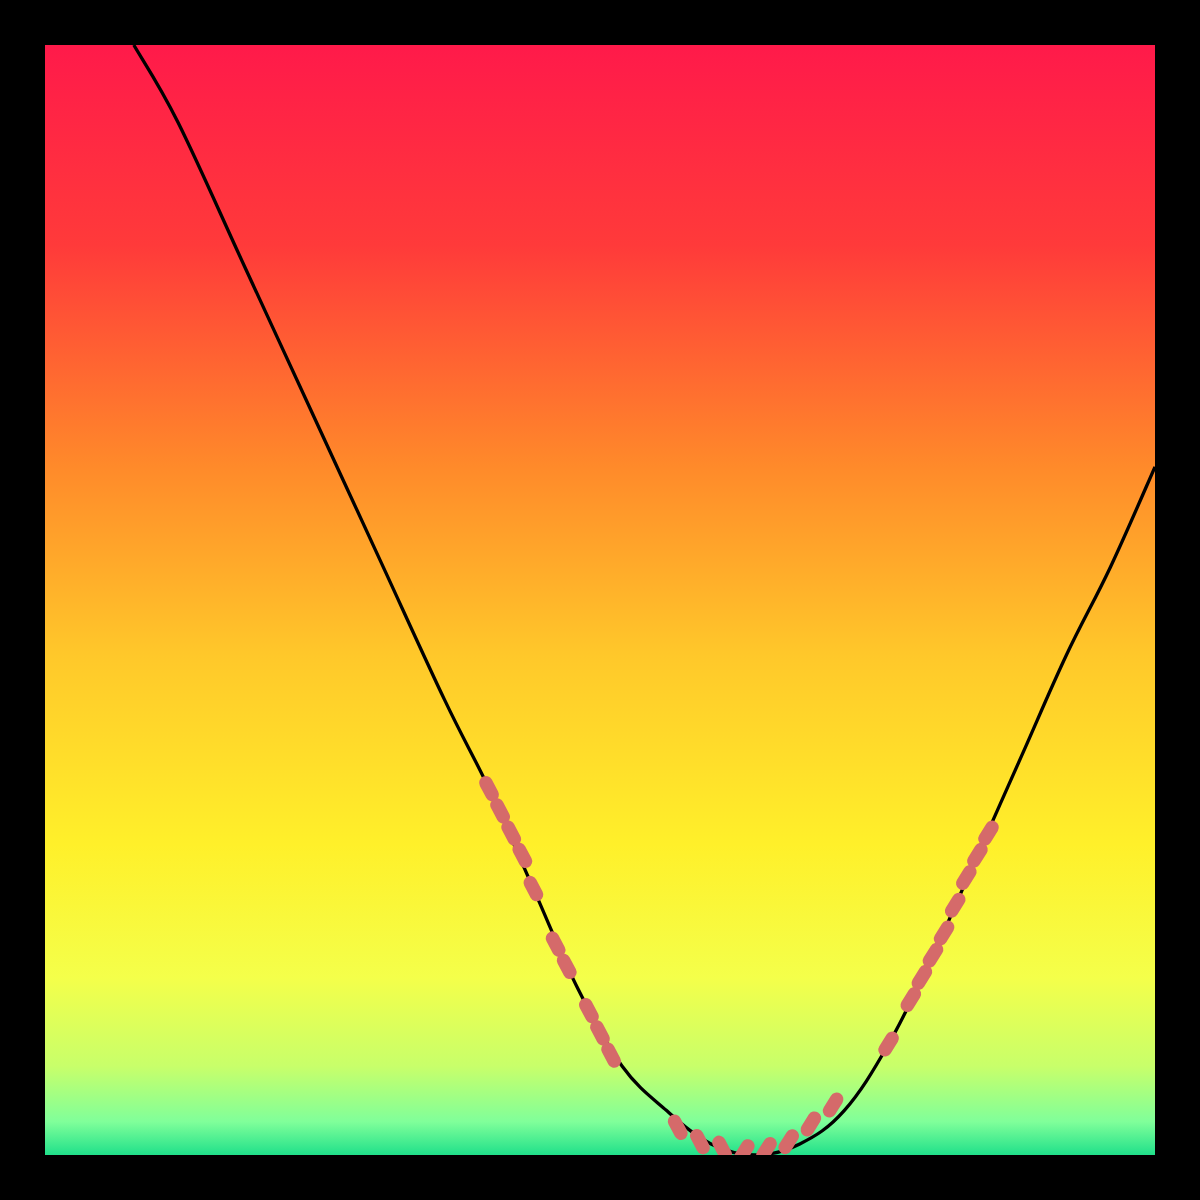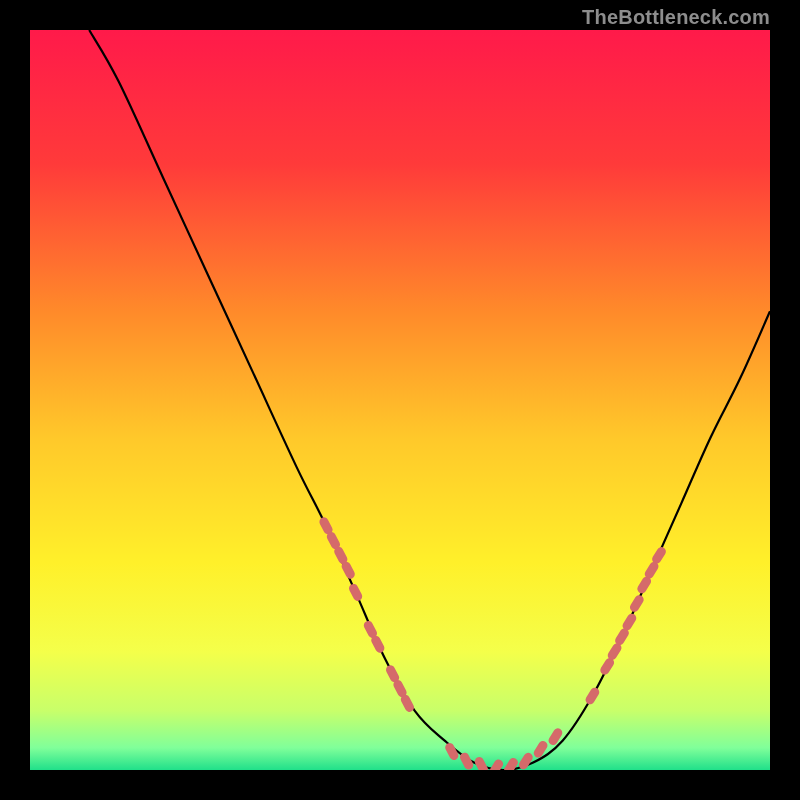--- a/index.html
+++ b/index.html
@@ -43,21 +43,20 @@
     font-weight: 600;
     color: #8d8d8d;
     letter-spacing: 0.2px;
   }
 </style>
 </head>
 <body>
 
 <div class="stage">
 
-  <div class="watermark">TheBottleneck.com</div>
 
   <div class="plot-area">
 
     <svg class="gradient" viewBox="0 0 740 740" preserveAspectRatio="none">
       <defs>
         <linearGradient id="bg-grad" x1="0" y1="0" x2="0" y2="1">
         <stop offset="0%" stop-color="#ff1a4a"></stop>
             <stop offset="18%" stop-color="#ff3a3a"></stop>
             <stop offset="38%" stop-color="#ff8a2a"></stop>
             <stop offset="55.00000000000001%" stop-color="#ffc82a"></stop>

